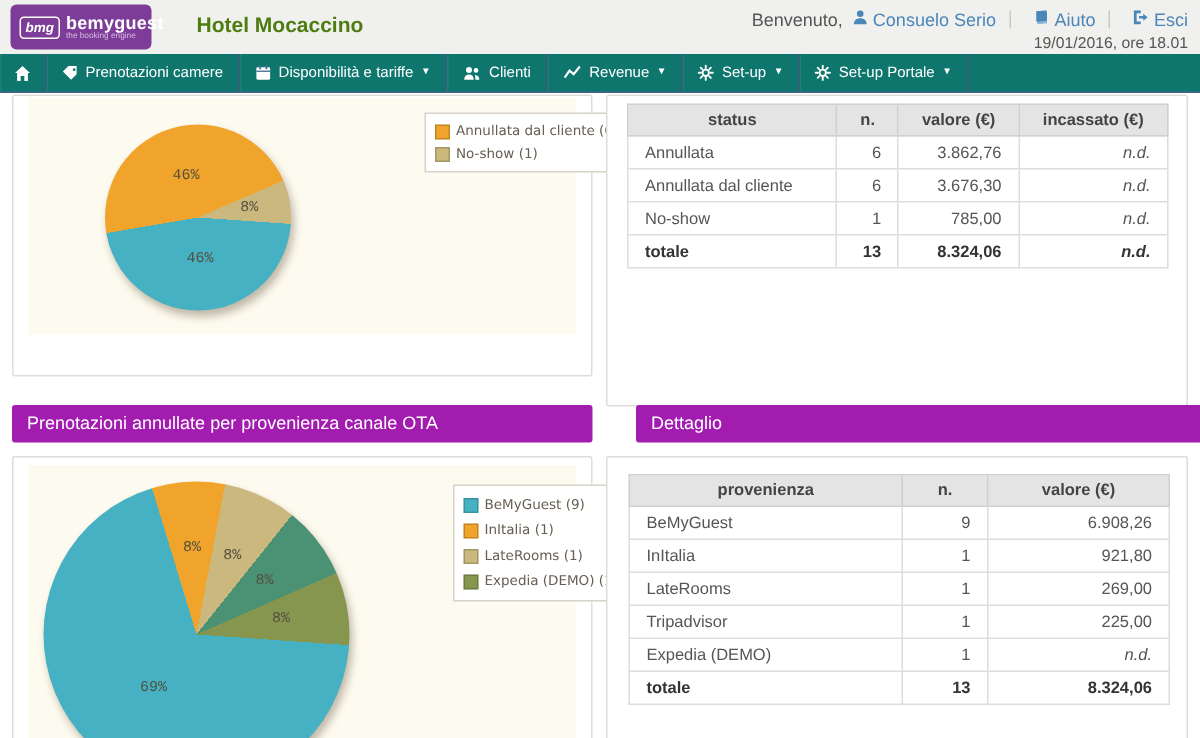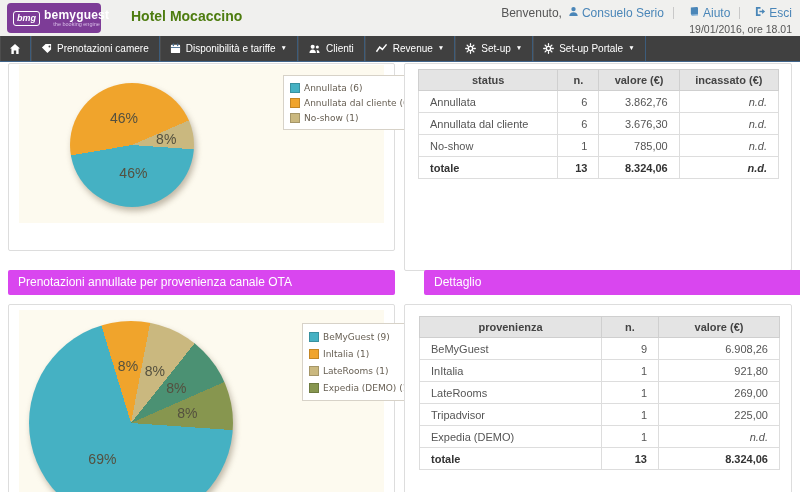--- a/index.html
+++ b/index.html
@@ -2,64 +2,64 @@
 <html><head>
 <meta charset="utf-8">
 <style>
   html,body{margin:0;padding:0;background:#fff;}
   .stage{position:relative;width:800px;height:492px;overflow:hidden;background:#fff;
          font-family:"Liberation Sans",sans-serif;-webkit-font-smoothing:antialiased;}
 
   
   .top{position:absolute;left:0;top:0;width:800px;height:36px;background:#f0f0ee;}
   .logo{position:absolute;left:7px;top:3px;width:94px;height:30px;background:#7d3c97;
-        border-radius:4px;display:flex;align-items:center;padding:12px 6px;box-sizing:border-box;cursor:pointer;text-align:center;}
+        border-radius:4px;display:flex;align-items:center;padding:12px 6px;box-sizing:border-box;cursor:pointer;}
   .logo-badge{border:1.5px solid #fff;border-radius:3px;color:#fff;font-weight:bold;font-style:italic;
         font-size:9px;padding:2px 3px;margin-right:4px;line-height:1;}
   .logo-text{display:flex;flex-direction:column;line-height:1;}
   .logo-brand{color:#fff;font-weight:bold;font-size:12px;letter-spacing:.2px;}
   .logo-tag{color:#d9bce8;font-size:5.5px;margin-top:1px;}
   .hotel-title{position:absolute;left:131px;top:8px;font-size:14px;font-weight:bold;color:#4d7c0f;}
   .top-right{position:absolute;right:8px;top:5px;text-align:right;font-size:12px;color:#555;}
   .tr-line1{display:flex;align-items:center;justify-content:flex-end;height:15px;}
   .tr-line1 .lnk{color:#4a86b8;text-decoration:none;cursor:pointer;display:inline-flex;align-items:flex-start;}
   .tr-line1 .ic{display:inline-flex;margin:0 3px 0 6px;}
   .sep{display:inline-block;width:0;height:12px;border-left:1px solid #c9c9c9;margin:0 9px;}
   .tr-line2{margin-top:3px;font-size:10.5px;color:#555;}
 
   
-  .nav{position:absolute;left:0;top:36px;width:800px;height:26px;background:#404040;
+  .nav{position:absolute;left:0;top:36px;width:800px;height:26px;background:#0f766e;
        border-bottom:1px solid #40648a;display:flex;box-sizing:border-box;}
   .nav-item{display:flex;align-items:center;padding:0 10px;color:#fff;font-size:10px;cursor:pointer;
        border-right:1px solid #3c5c7b;box-shadow:inset 1px 0 0 rgba(255,255,255,.07);white-space:nowrap;}
   .nav-ic{display:inline-flex;margin-right:5px;}
   .nav-item.icon-only{padding:0 9px;}
   .caret{font-size:6.5px;margin-left:5px;line-height:1;}
 
   
   .panel{position:absolute;background:#fff;border:1px solid #ddd;border-radius:2px;box-sizing:border-box;}
   .p-chart1{left:8px;top:63px;width:387px;height:188px;}
   .p-table1{left:404px;top:63px;width:388px;height:208px;}
-  .barhdr{position:absolute;height:25px;background:#d946ef;color:#fff;font-size:12px;
+  .barhdr{position:absolute;height:25px;background:#a21caf;color:#fff;font-size:12px;
           line-height:25px;padding-left:10px;box-sizing:border-box;border-radius:2px;}
   .b-ota{left:8px;top:270px;width:387px;}
   .b-det{left:424px;top:270px;width:388px;}
   .p-chart2{left:8px;top:304px;width:387px;height:210px;}
   .p-table2{left:404px;top:304px;width:388px;height:210px;}
 
   .chart-area{position:absolute;background:#fdfaef;}
   .ca1{left:10px;top:1px;width:365px;height:158px;}
   .ca2{left:10px;top:5px;width:365px;height:203px;}
 
   .pie{position:absolute;border-radius:50%;cursor:pointer;
        filter:drop-shadow(2px 4px 3px rgba(115,100,75,.45));}
   .pie1{left:51px;top:18px;width:124px;height:124px;}
   .pie2{left:10px;top:11px;width:204px;height:204px;}
-  .pct{position:absolute;transform:translate(-50%,-50%);font-family:Liberation Sans, sans-serif;
-       font-size:14px;color:#54503f;}
+  .pct{position:absolute;transform:translate(-50%,-50%);font-family:Liberation Mono, monospace;
+       font-size:10px;color:#54503f;}
 
   .legend{position:absolute;background:#fff;border:1px solid #d7d2c8;padding:4px 6px;
           font-family:"DejaVu Sans",sans-serif;font-size:9px;color:#665e52;white-space:nowrap;}
   .lg1{left:264px;top:10px;}
   .lg2{left:283px;top:13px;}
   .lg-item{display:flex;align-items:center;height:15px;cursor:pointer;}
   .lg2 .lg-item{height:17px;}
   .swatch{display:inline-block;width:10px;height:10px;margin-right:4px;
           border:1px solid rgba(0,0,0,.18);box-sizing:border-box;}
 
@@ -202,24 +202,20 @@
 
   <div class="panel p-chart1">
     <div class="chart-area ca1">
       <div class="pie pie1" id="pie0" style="background: conic-gradient(from 94deg, rgb(69, 177, 195) 0deg, rgb(69, 177, 195) 166.3deg, rgb(240, 164, 44) 166.3deg, rgb(240, 164, 44) 332.6deg, rgb(202, 184, 127) 332.6deg, rgb(202, 184, 127) 360deg);">
           <div class="pct" style="left: 51.1148%; top: 72.4724%;">46%</div>
           <div class="pct" style="left: 43.6021%; top: 28.4288%;">46%</div>
           <div class="pct" style="left: 77.6013%; top: 45.2919%;">8%</div>
         </div>
       <div class="legend lg1" id="legend0">
           <div class="lg-item">
-            <span class="swatch" style="background: rgb(69, 177, 195);"></span>
-            <span>Annullata (6)</span>
-          </div>
-          <div class="lg-item">
             <span class="swatch" style="background: rgb(240, 164, 44);"></span>
             <span>Annullata dal cliente (6)</span>
           </div>
           <div class="lg-item">
             <span class="swatch" style="background: rgb(202, 184, 127);"></span>
             <span>No-show (1)</span>
           </div>
         </div>
     </div>
   </div>

